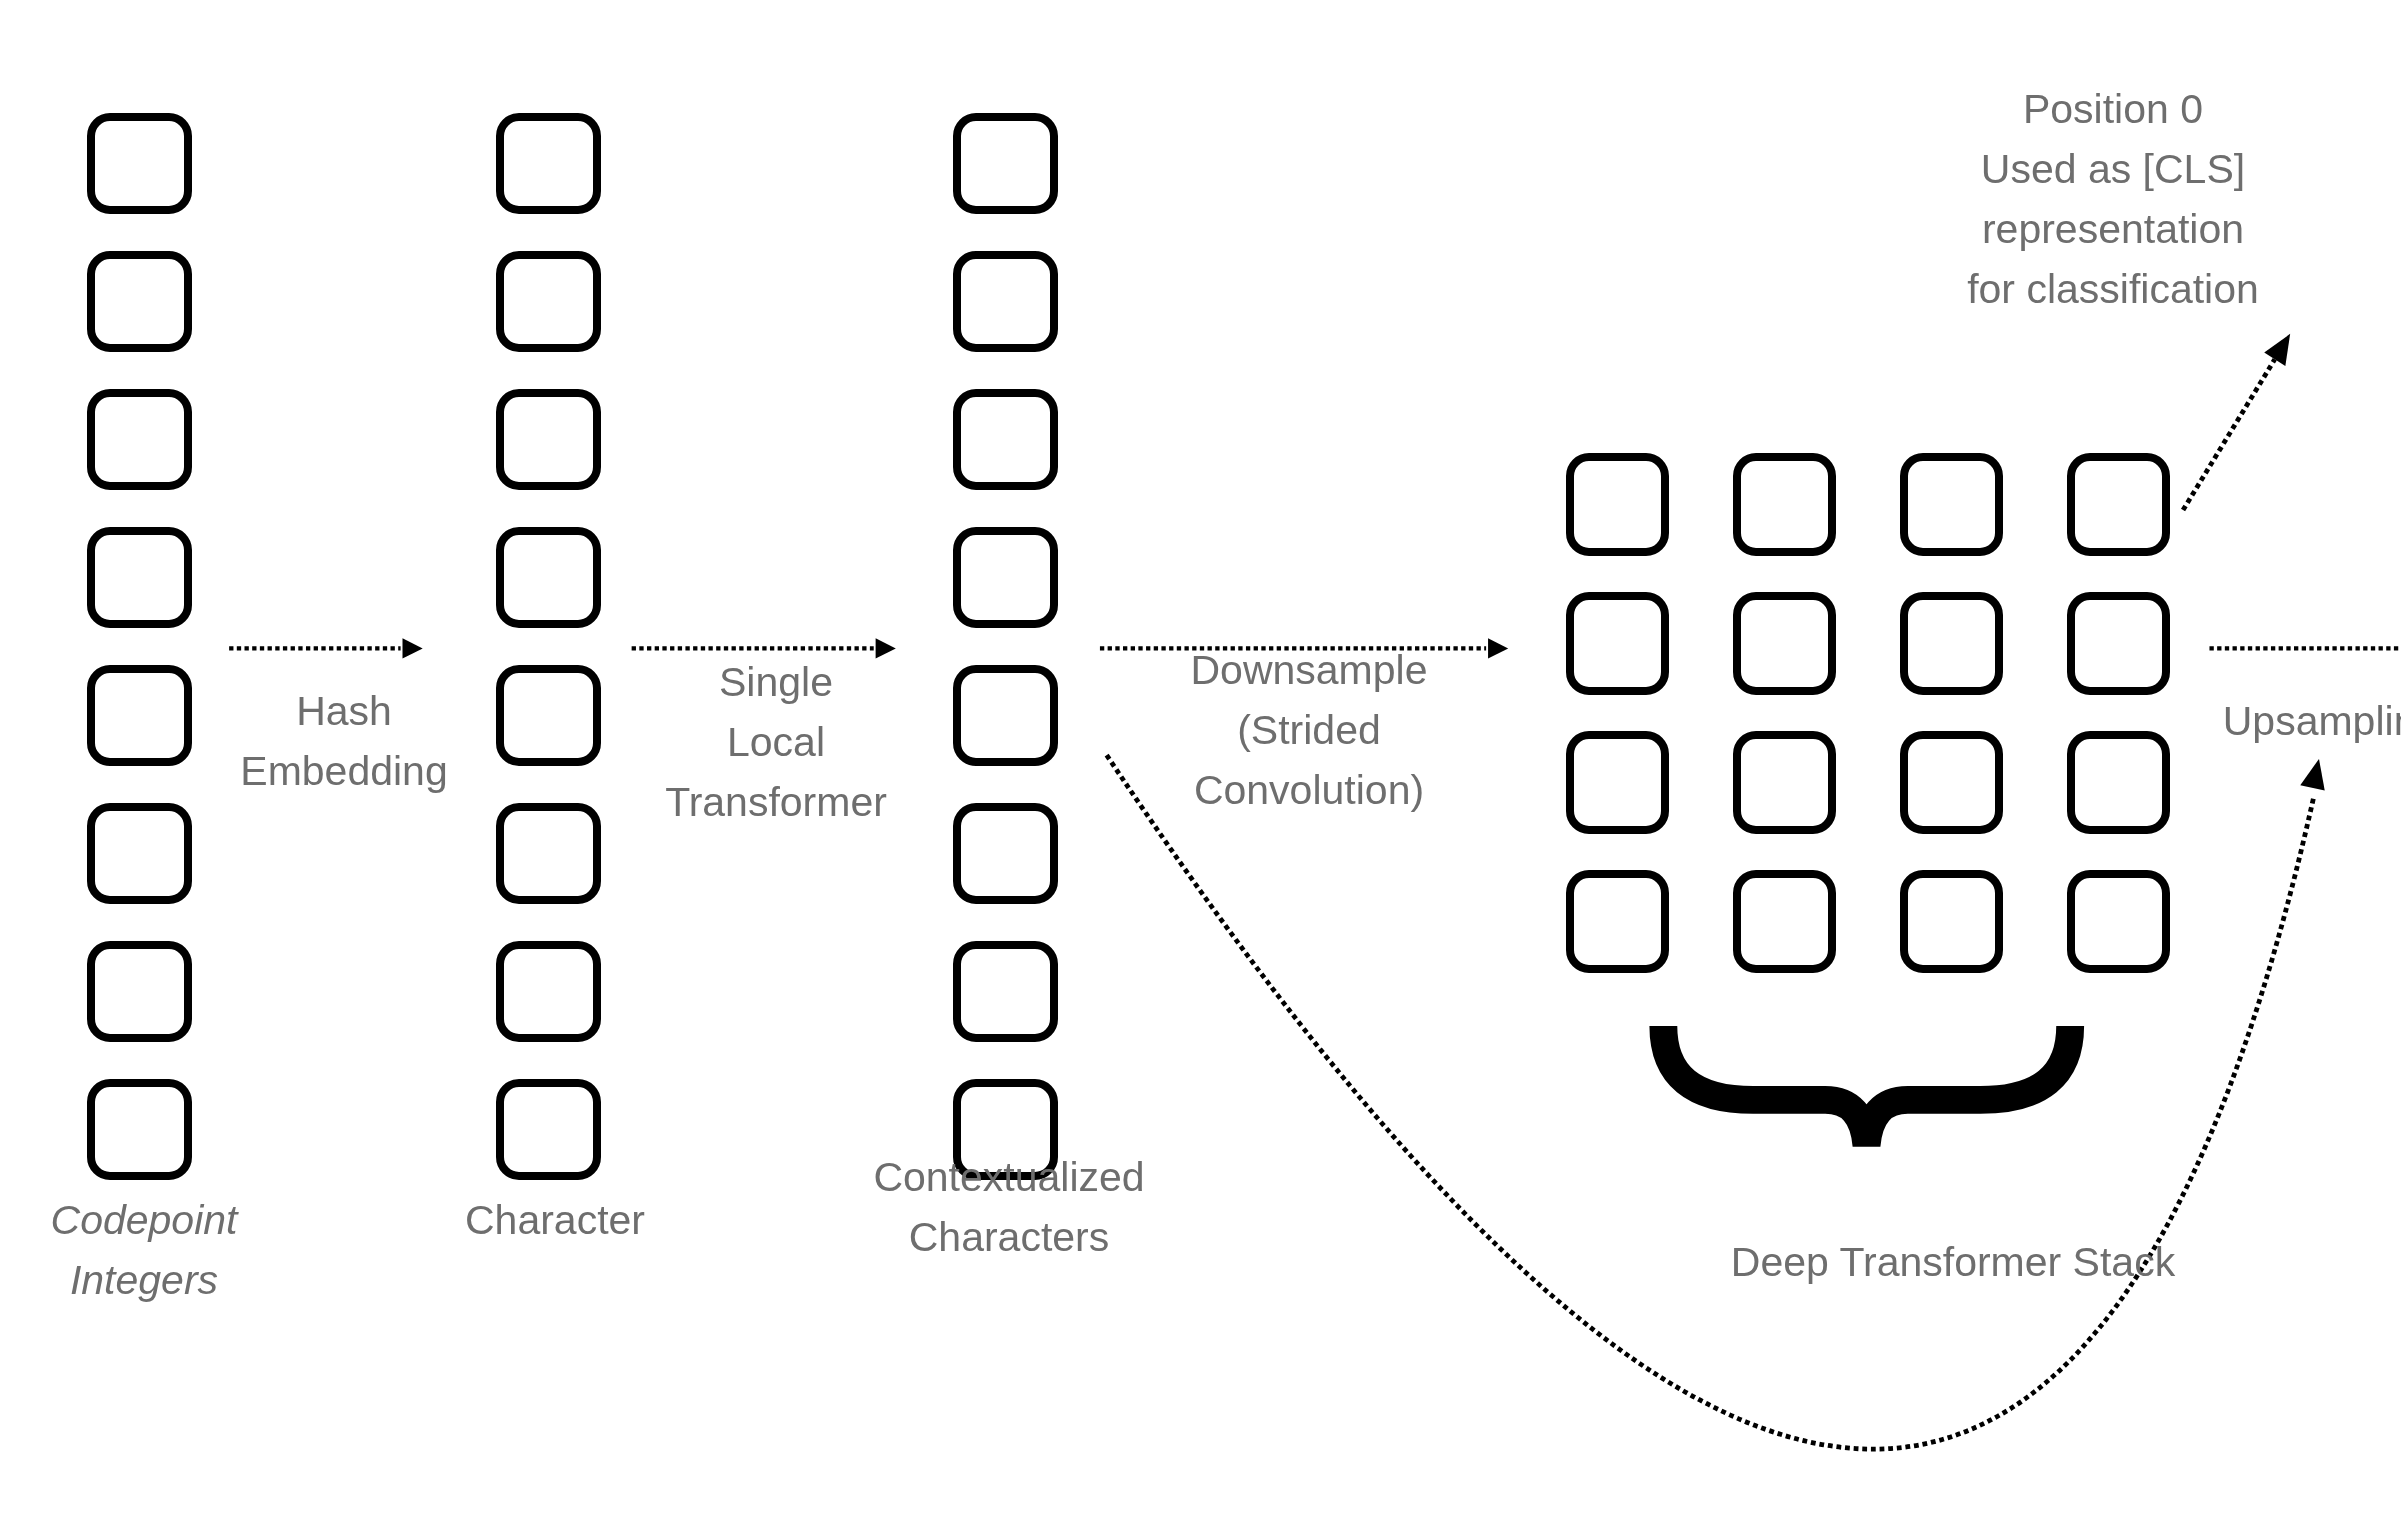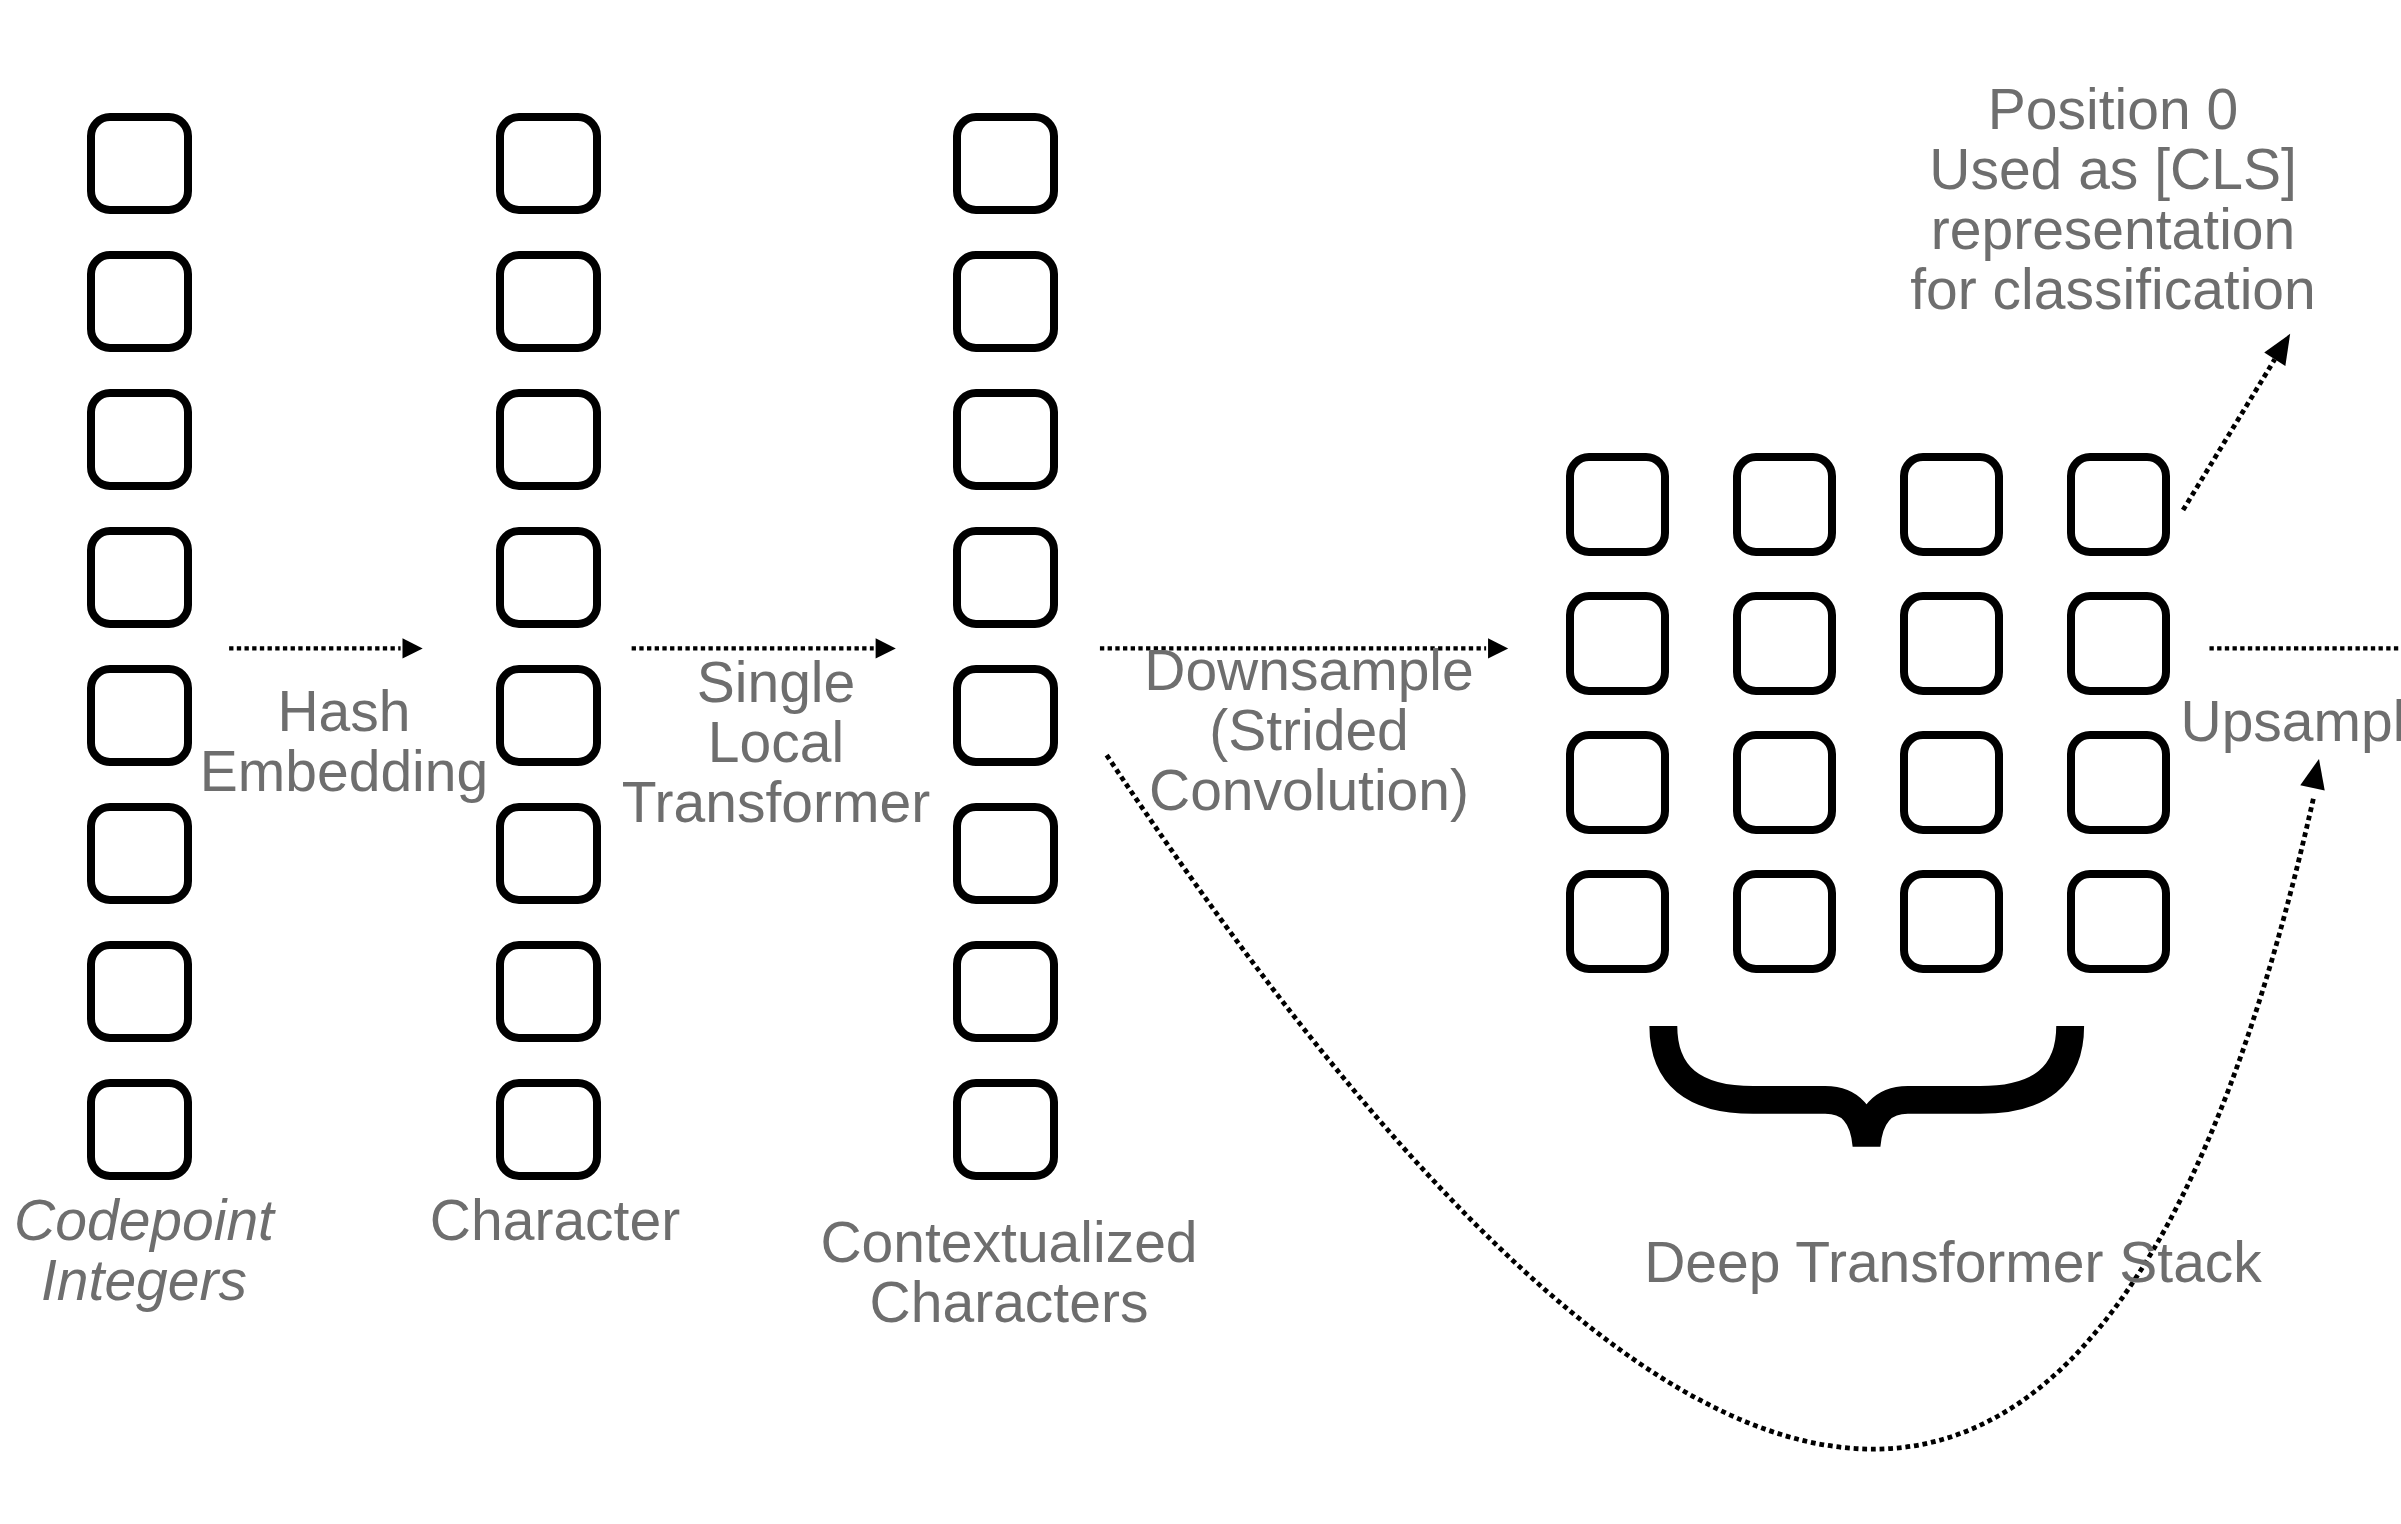--- a/index.html
+++ b/index.html
@@ -44,32 +44,32 @@
   }
   .gbox {
     width: 103px;
     height: 103px;
   }
   .label {
     position: absolute;
     transform: translateX(-50%);
     text-align: center;
     color: #6e6e6e;
-    font-size: 57px;
+    font-size: 41px;
     line-height: 60px;
     white-space: nowrap;
   }
   .lbl-hash          { left: 344px;  top: 681px; }
   .lbl-single-local  { left: 776px; top: 652px; }
   .lbl-downsample    { left: 1309px; top: 640px; }
   .lbl-upsampling    { left: 2331px; top: 691px; }
   .lbl-cls           { left: 2113px; top: 79px;  }
   .lbl-codepoint     { left: 144px;  top: 1190px; font-style: italic; }
   .lbl-charemb       { left: 555px; top: 1190px; text-align: right; }
-  .lbl-context       { left: 1009px; top: 1212px; }
+  .lbl-context       { left: 1009px; top: 1147px; }
   .lbl-deepstack     { left: 1953px; top: 1224px; margin-top: 8px; }
   svg.overlay {
     position: absolute;
     left: 0;
     top: 0;
     pointer-events: none;
   }
   .dotline  { stroke: #000; stroke-width: 9;  stroke-dasharray: 9 7;  fill: none; }
   .dotcurve { stroke: #000; stroke-width: 10; stroke-dasharray: 10 8; fill: none; }
   .ahead    { fill: #000; stroke: none; }

